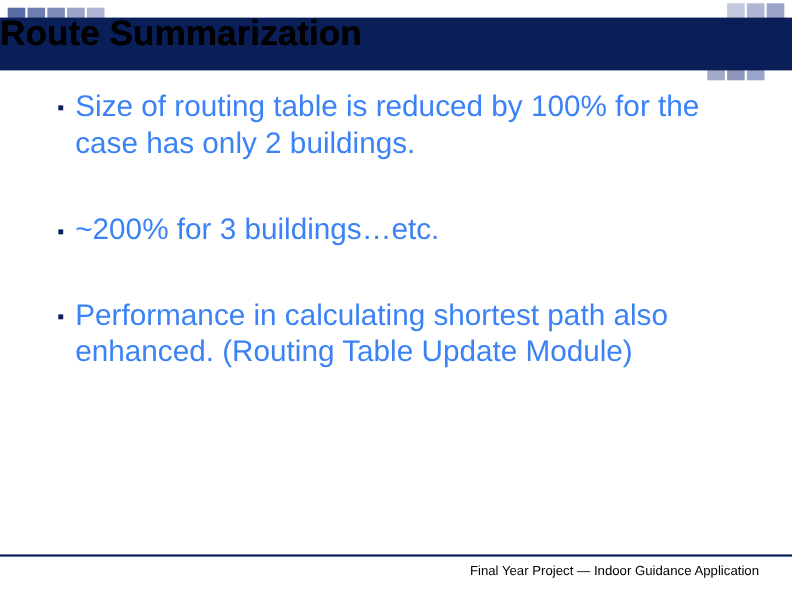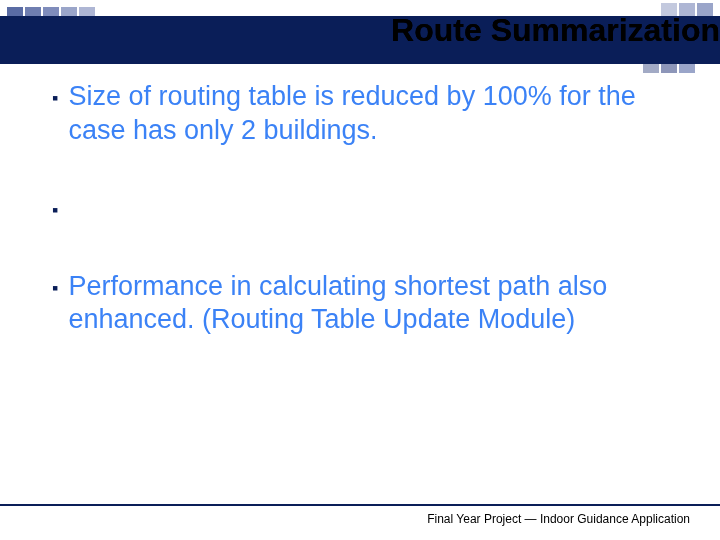--- a/index.html
+++ b/index.html
@@ -17,21 +17,21 @@
     left: 0;
     right: 0;
     height: 48px;
     background: #0a1e58;
   }
   .title-text {
     position: absolute;
     top: 12px;
     left: 0;
     right: 0;
-    text-align: right;
+    text-align: left;
     color: #000000;
     font-size: 32px;
     font-weight: bold;
     text-shadow: 0 0 0 #000;
   }
 
   
   .deco { position: absolute; }
   .deco .row { display: flex; }
   .deco .sq { width: 16px; height: 16px; margin: 1px; }
@@ -155,20 +155,21 @@
 <div class="title-band"></div>
 <div class="title-text">Route Summarization</div>
 
 <div class="content">
   <div class="bullet-item">
     <span class="bullet-glyph">▪</span>
     <span class="bullet-text">Size of routing table is reduced by 100% for the case has only 2 buildings.</span>
   </div>
   <div class="bullet-item">
     <span class="bullet-glyph">▪</span>
+    <span class="bullet-text">~200% for 3 buildings…etc.</span>
   </div>
   <div class="bullet-item">
     <span class="bullet-glyph">▪</span>
     <span class="bullet-text">Performance in calculating shortest path also enhanced. (Routing Table Update Module)</span>
   </div>
 </div>
 
 <div class="footer-line"></div>
 <div class="footer-text">Final Year Project — Indoor Guidance Application</div>
 

